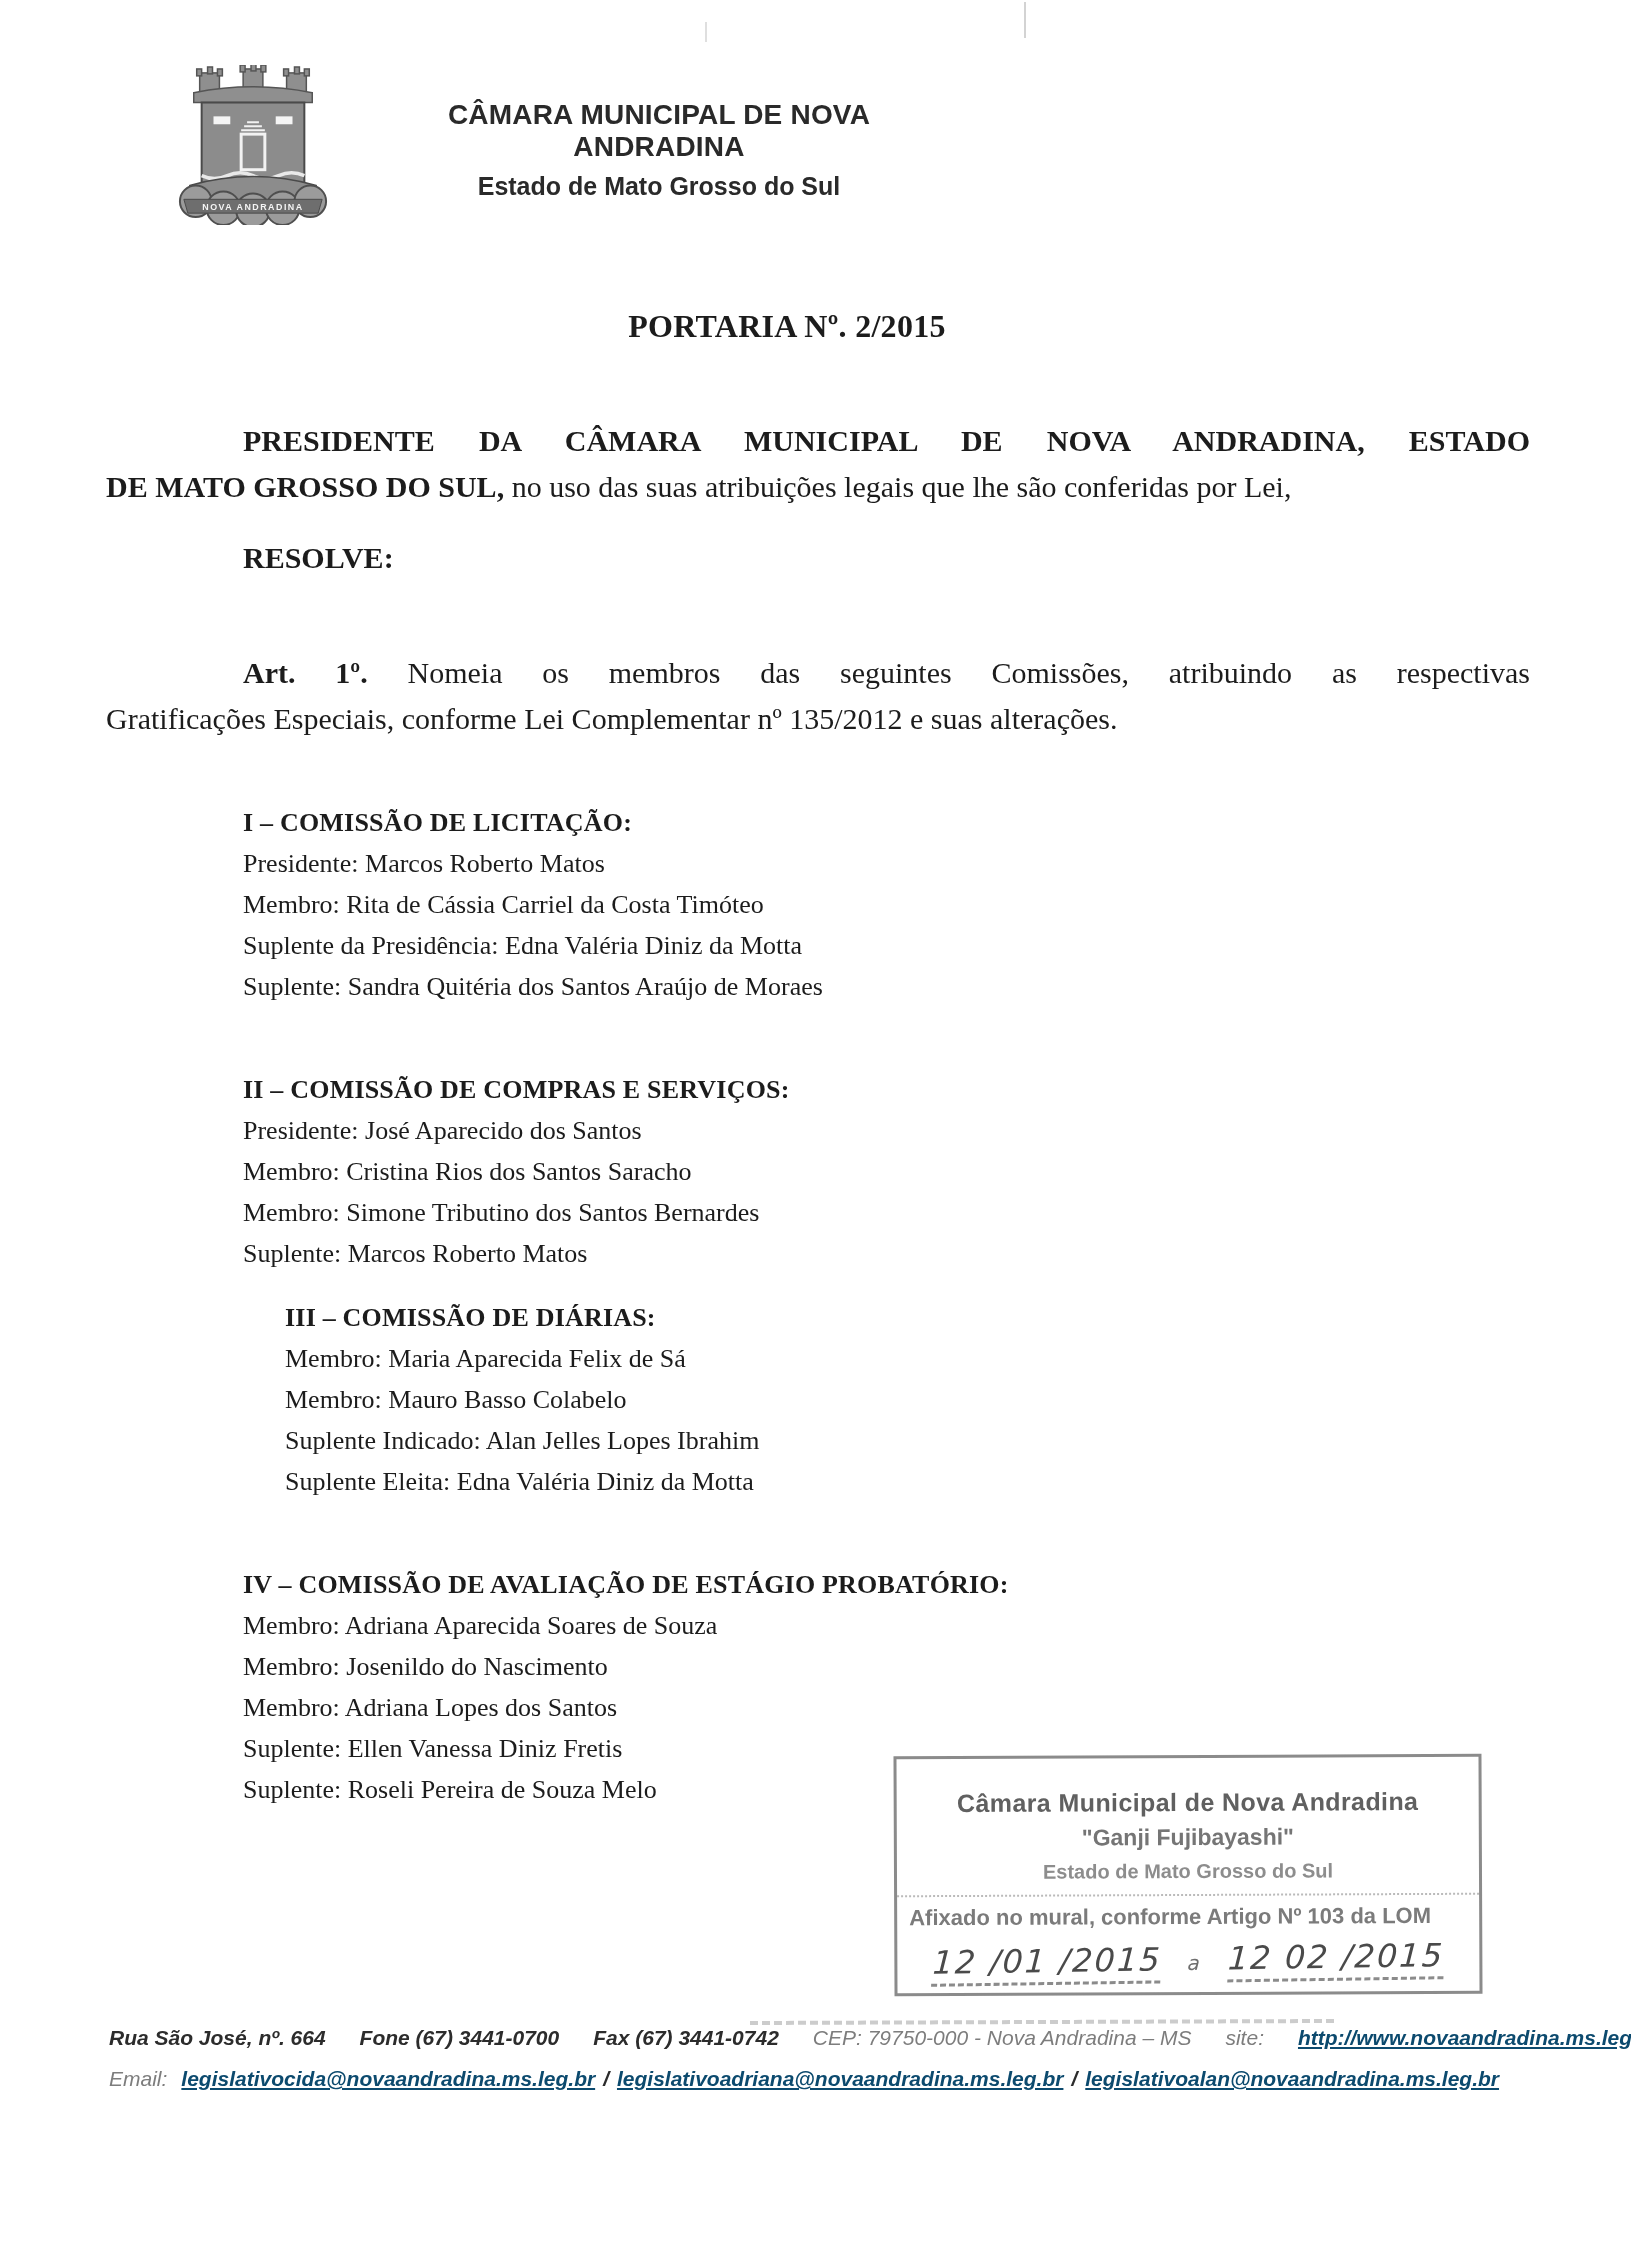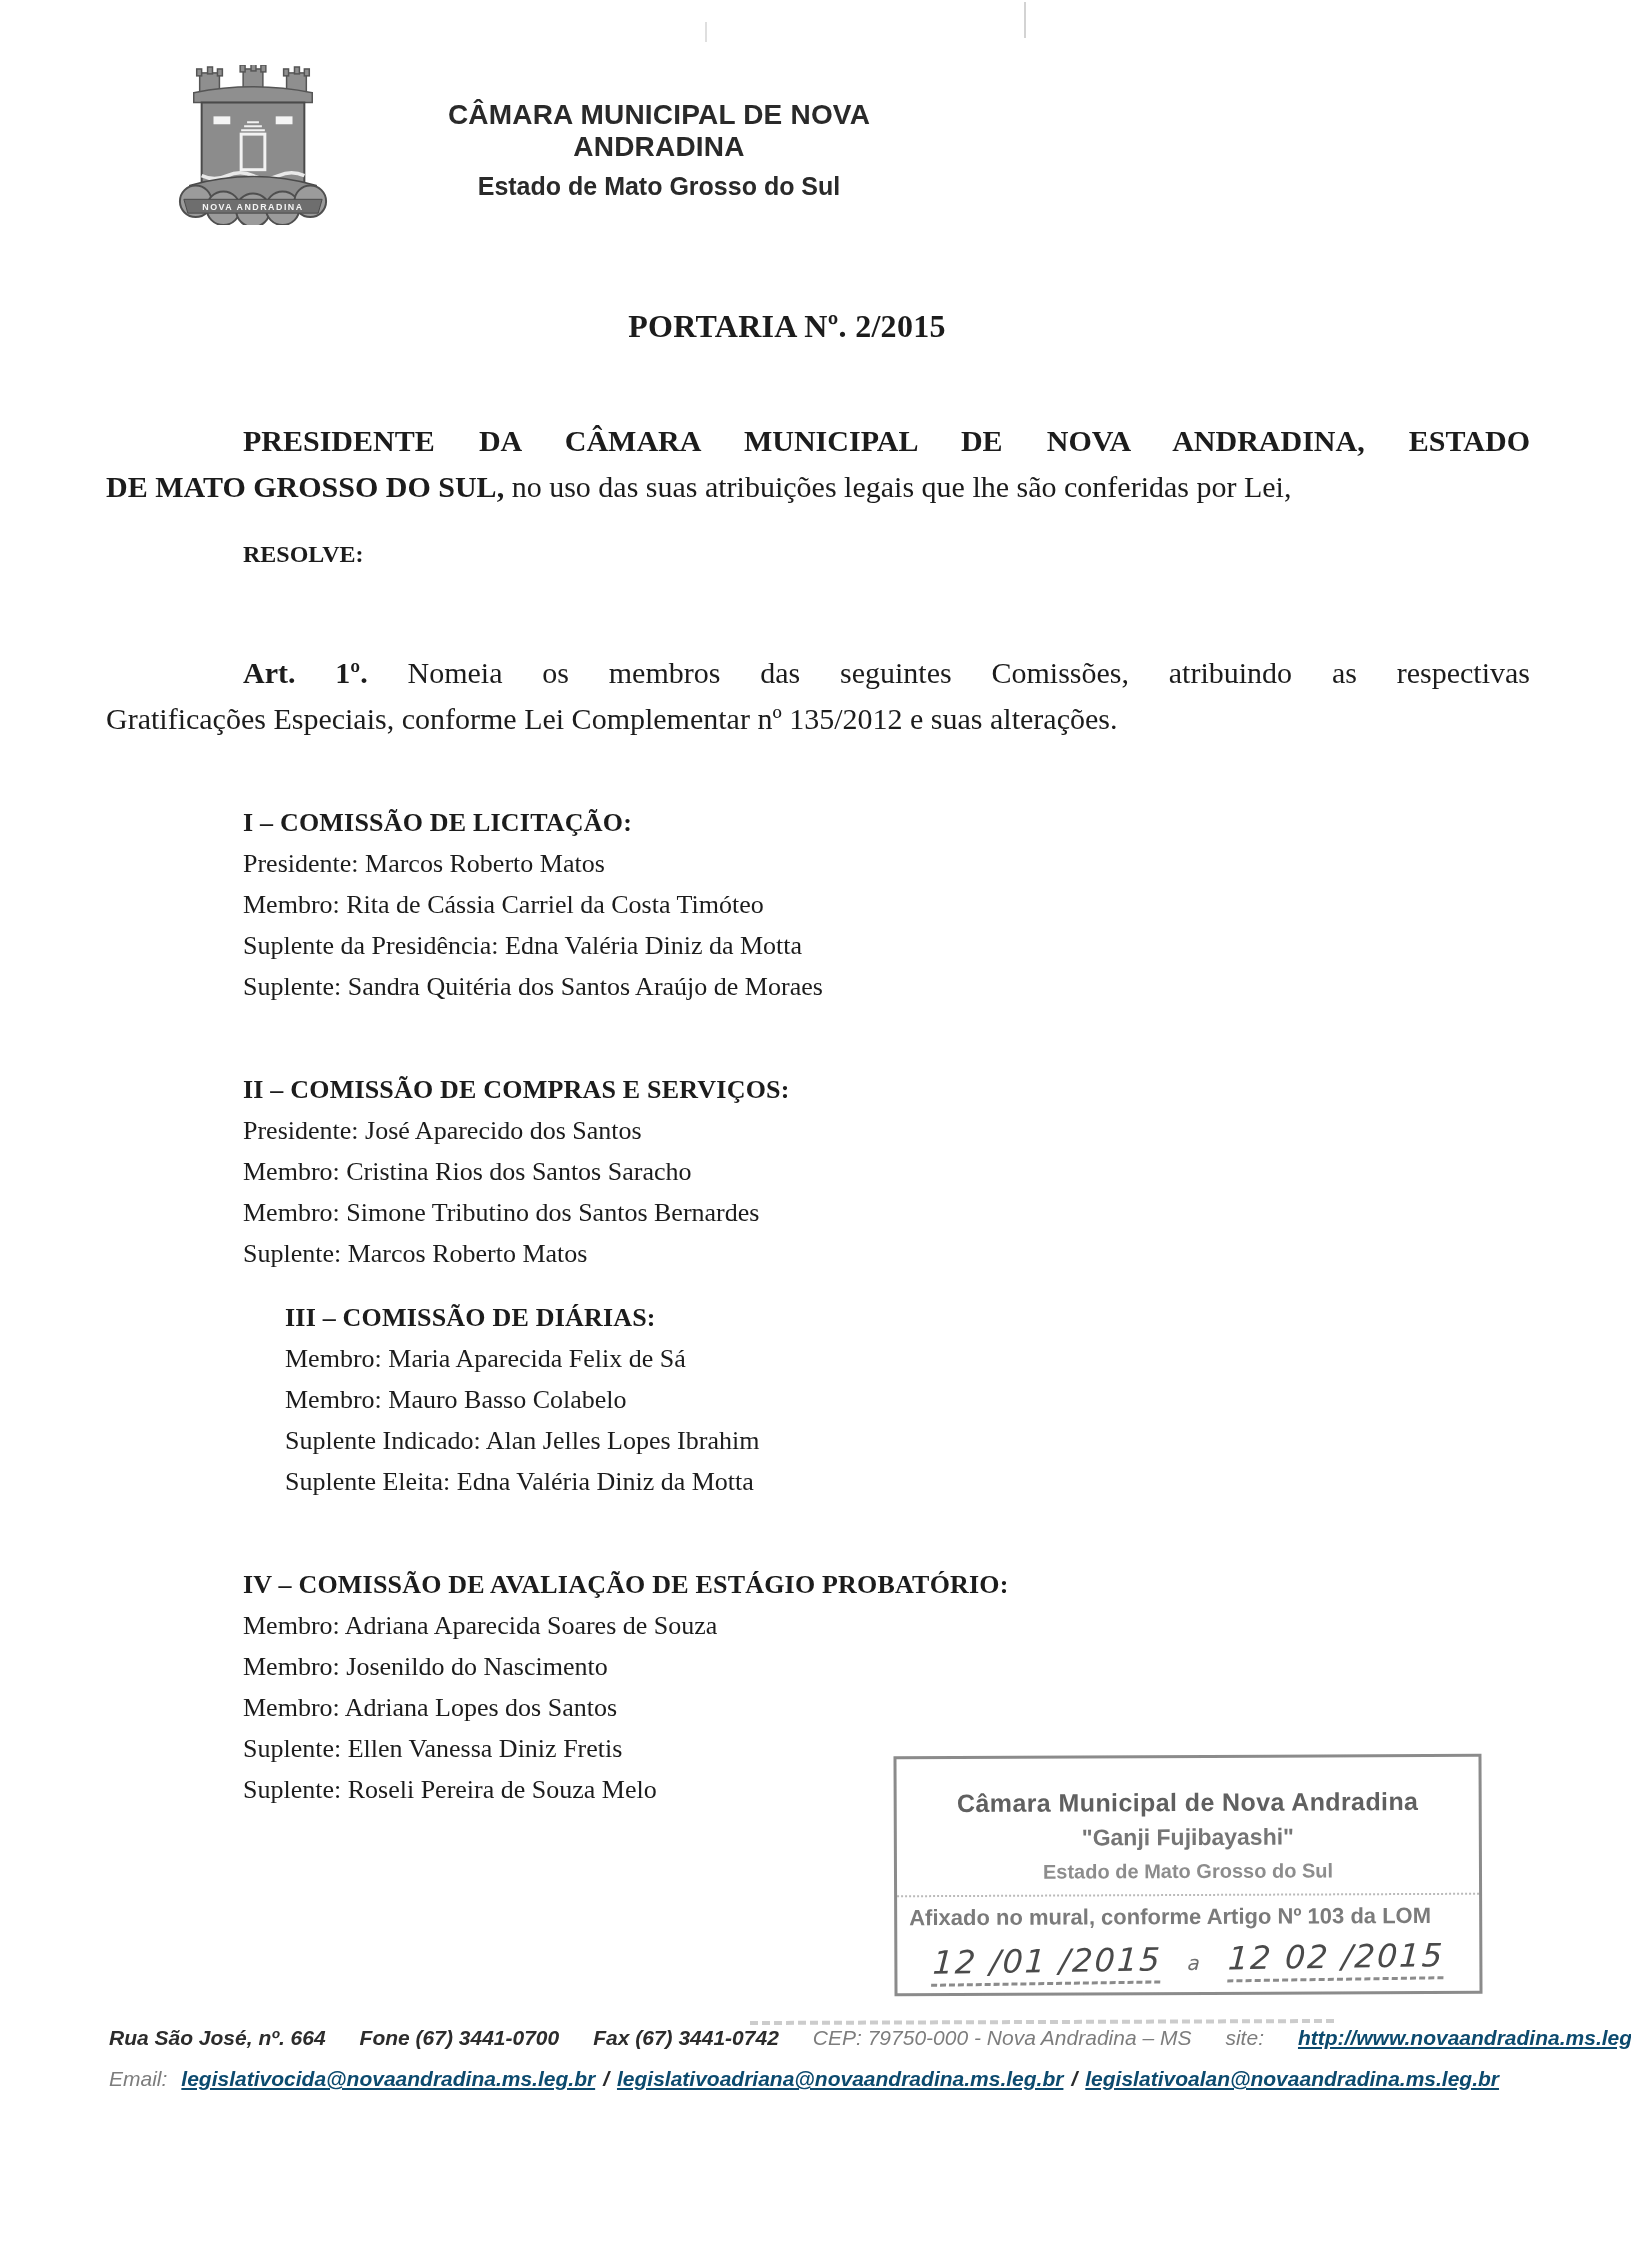--- a/index.html
+++ b/index.html
@@ -33,21 +33,21 @@
     text-align: center;
     font-size: 32px; font-weight: bold;
     letter-spacing: 0.3px;
   }
 
   
   .para { left: 106px; width: 1424px; font-size: 30px; line-height: 46px; }
   .preamble { top: 418px; }
   .justify-full { text-align: justify; text-align-last: justify; }
   .indent { text-indent: 137px; }
-  .resolve { left: 243px; top: 541px; font-size: 24px; font-weight: bold; }
+  .resolve { left: 243px; top: 541px; font-size: 30px; font-weight: bold; }
   .article { top: 650px; }
   b, .bold { font-weight: bold; }
 
   
   .section { left: 243px; width: 1188px; font-size: 26px; line-height: 41px; }
   .section .heading { font-weight: bold; letter-spacing: 0.2px; }
   .sec-1 { top: 802px; }
   .sec-2 { top: 1069px; }
   .sec-3 { top: 1297px; margin-left: 42px; }
   .sec-4 { top: 1564px; }

